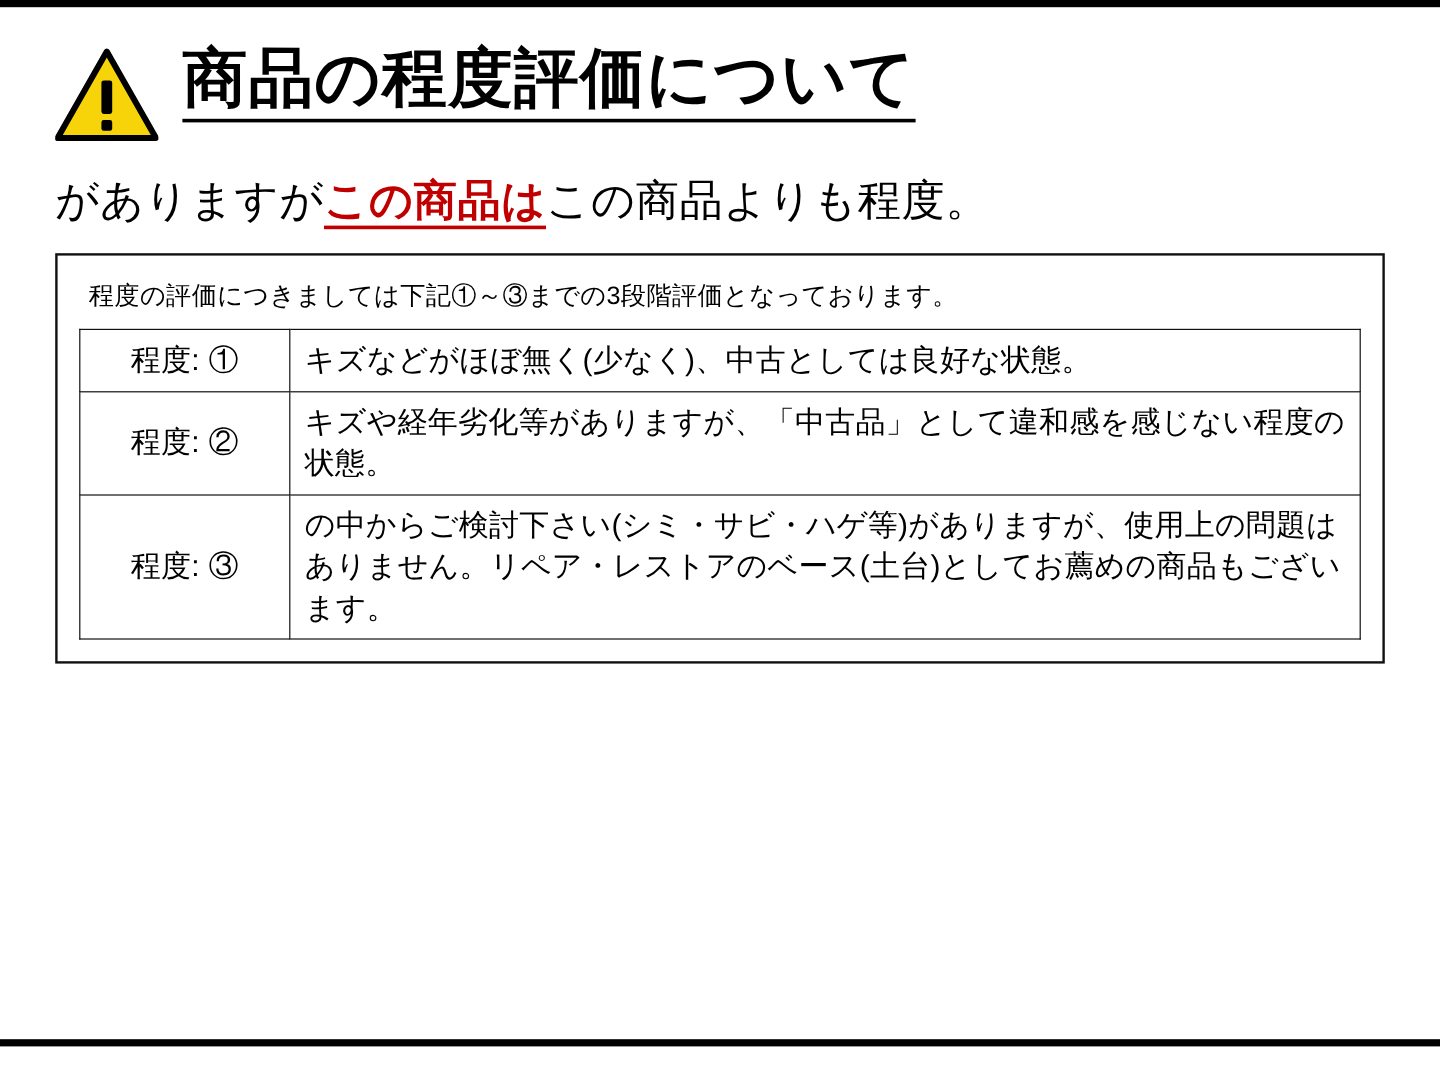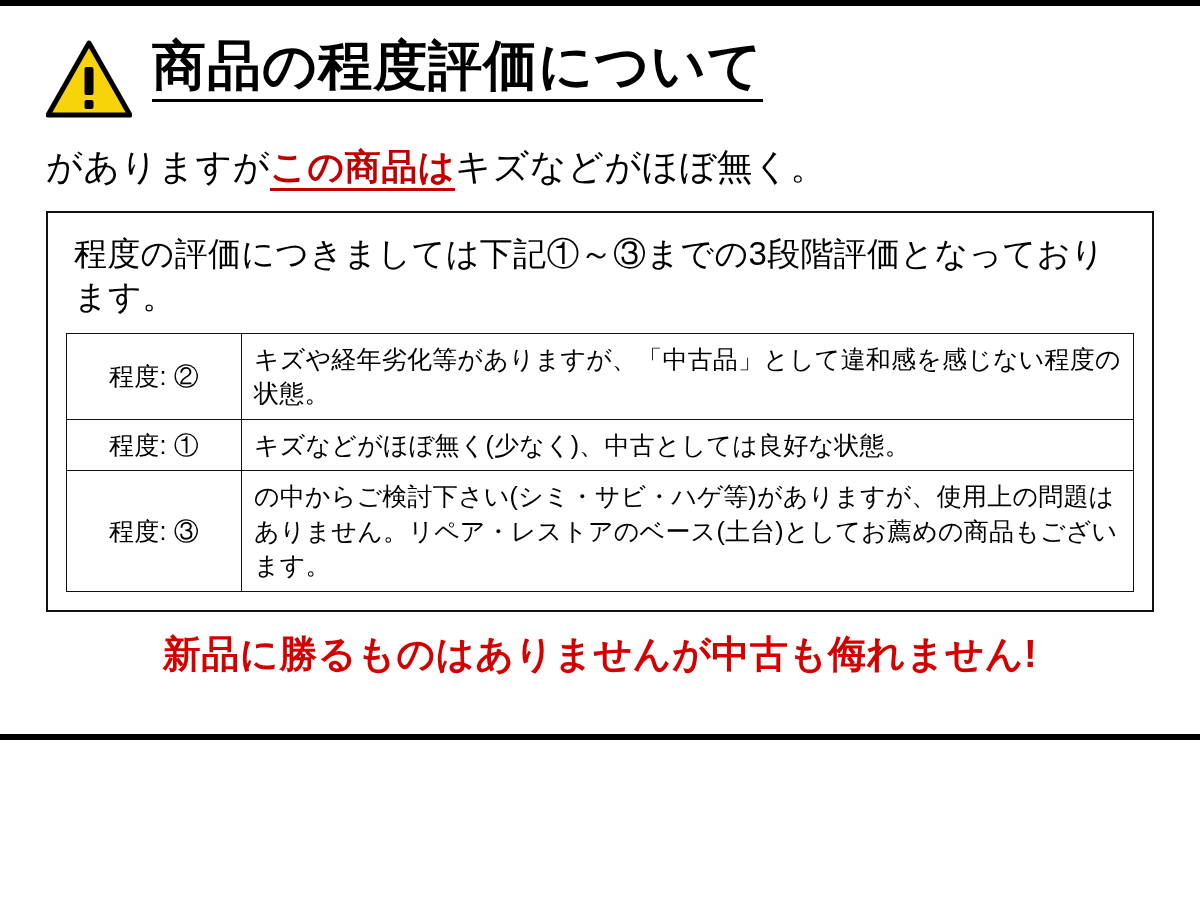--- a/index.html
+++ b/index.html
@@ -10,21 +10,21 @@
   body {
     width: 1200px;
     height: 900px;
     font-family: "Liberation Sans", sans-serif;
     color: #111111;
     overflow: hidden;
   }
   .page {
     position: relative;
     width: 1200px;
-    height: 740px;
+    height: 872px;
     box-sizing: border-box;
     background: #ffffff;
     border-top: 6px solid #000000;
     border-bottom: 6px solid #000000;
     padding: 22px 46px 0 46px;
   }
 
   
   .header {
     display: flex;
@@ -71,21 +71,21 @@
   }
 
   
   .grade-box {
     margin-top: 22px;
     border: 2px solid #111111;
     background: #ffffff;
     padding: 14px 18px 18px 18px;
   }
   .grade-intro {
-    font-size: 33px;
+    font-size: 21px;
     line-height: 1.3;
     color: #000000;
     margin: 6px 0 14px 8px;
     letter-spacing: 0.3px;
   }
   table.grades {
     width: 100%;
     border-collapse: collapse;
     table-layout: fixed;
   }
@@ -143,39 +143,38 @@
         <rect x="38.5" y="27" width="9" height="28" rx="2" fill="#000000"></rect>
         <rect x="38.5" y="60" width="9" height="9" rx="2" fill="#000000"></rect>
       </svg>
     </div>
     <div class="title-wrap">
       <div class="title">商品の程度評価について</div>
     </div>
   </div>
 
   <div class="lead">
-    <span>がありますが</span><span class="mark">この商品は</span><span>キズなどがほぼ無く。</span>
+    <span>がありますが</span><span class="mark">この商品は</span><span>この商品よりも程度。</span>
   </div>
 
   <div class="grade-box">
     <div class="grade-intro">程度の評価につきましては下記①～③までの3段階評価となっております。</div>
     <table class="grades">
       <tbody>
         <tr>
+          <td class="lvl">程度: ①</td>
+          <td>キズなどがほぼ無く(少なく)、中古としては良好な状態。</td>
+        </tr>
+        <tr>
           <td class="lvl">程度: ②</td>
           <td>キズや経年劣化等がありますが、「中古品」として違和感を感じない程度の状態。</td>
-        </tr>
-        <tr>
-          <td class="lvl">程度: ①</td>
-          <td>キズなどがほぼ無く(少なく)、中古としては良好な状態。</td>
         </tr>
         <tr>
           <td class="lvl">程度: ③</td>
           <td>の中からご検討下さい(シミ・サビ・ハゲ等)がありますが、使用上の問題はありません。リペア・レストアのベース(土台)としてお薦めの商品もございます。</td>
         </tr>
       </tbody>
     </table>
   </div>
 
-  <div class="slogan">新品に勝るものはありませんが中古も侮れません!</div>
 
 
 </div>
 
 </body></html>

